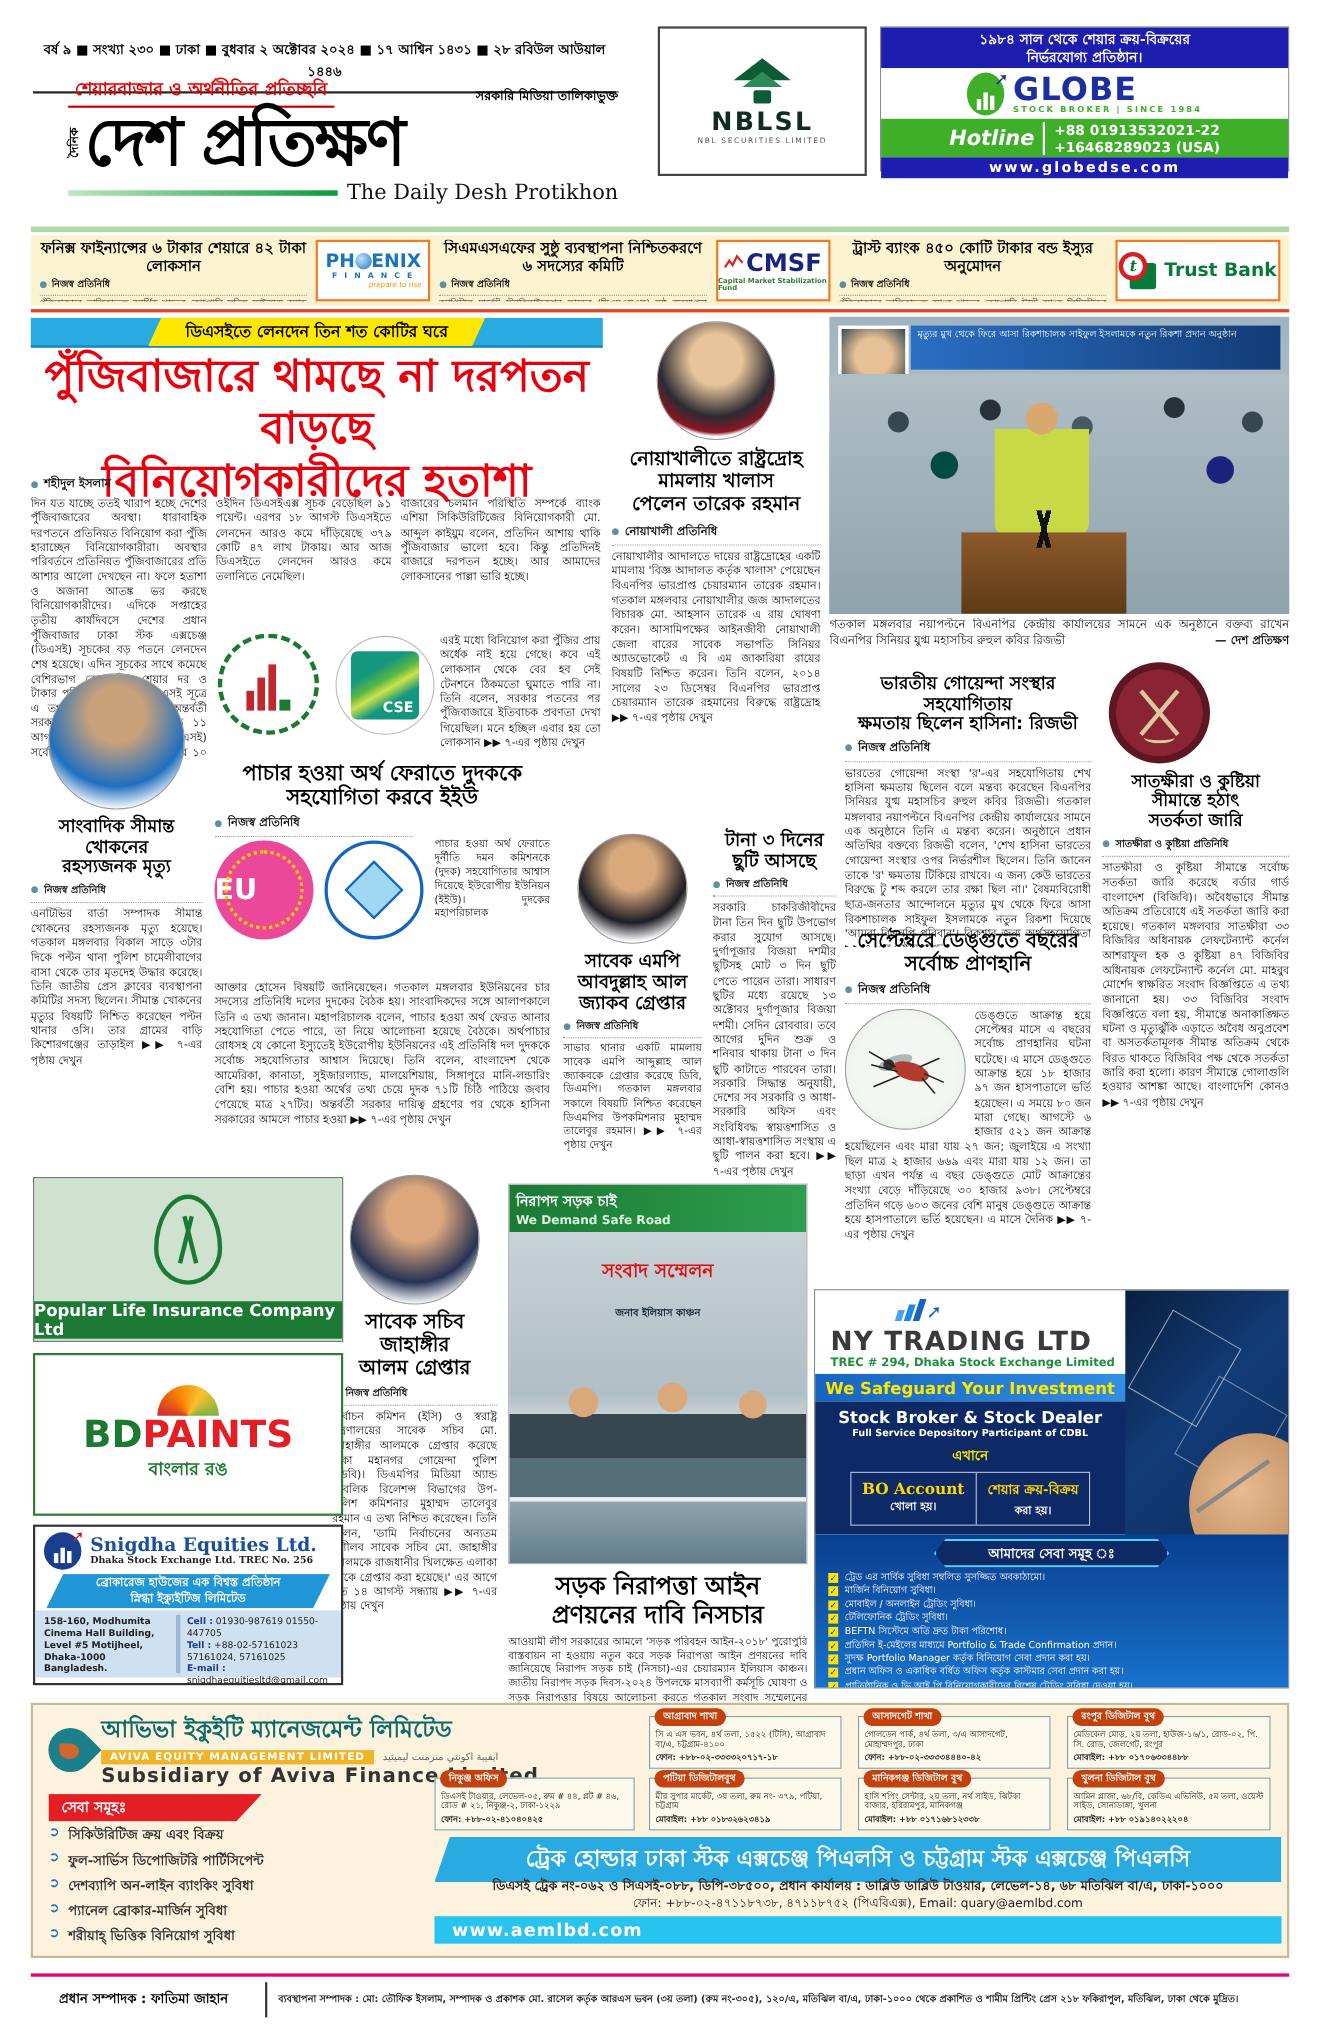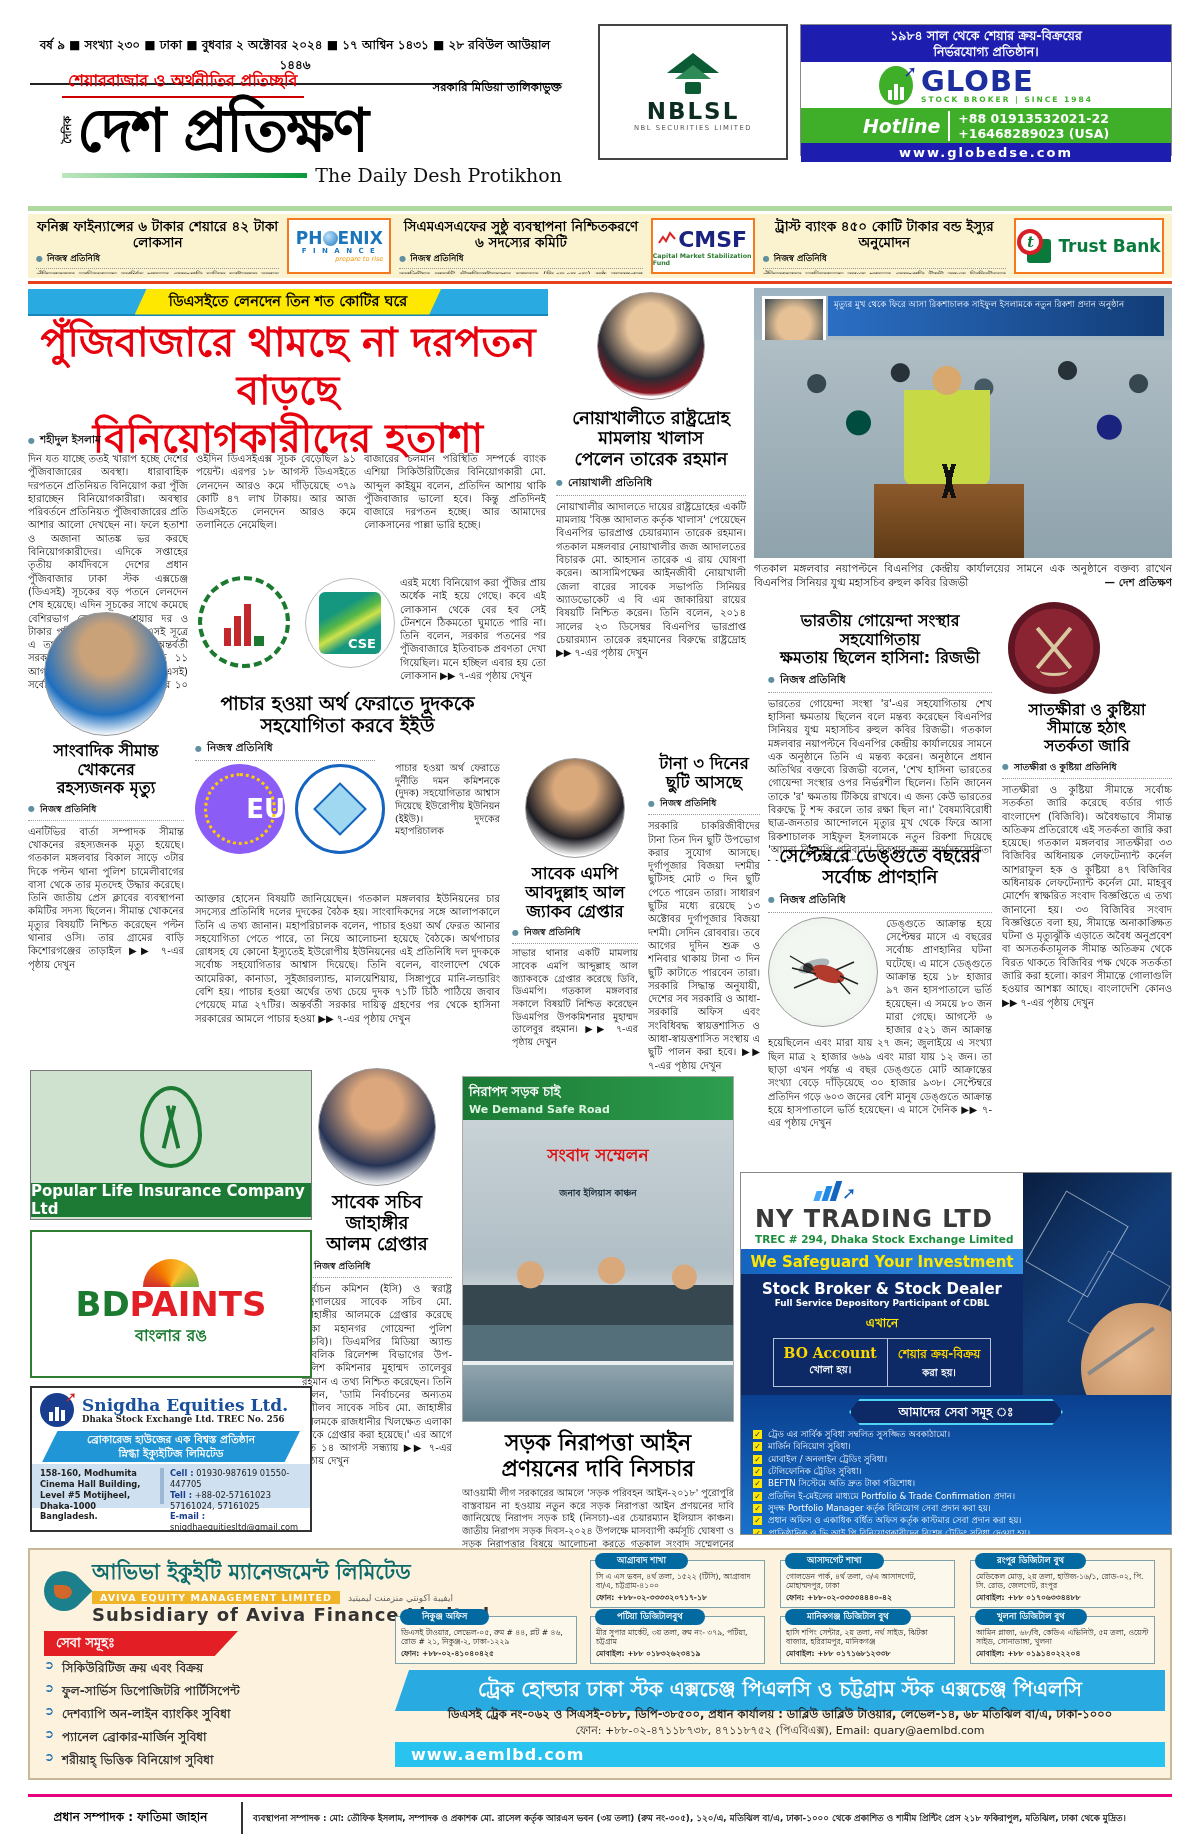--- a/index.html
+++ b/index.html
@@ -6,21 +6,21 @@
   #page{position:relative;width:1200px;height:1843px;background:#fff;font-family:"DejaVu Sans",sans-serif;overflow:hidden;margin:0 auto}
   .abs{position:absolute}
   .hl{font-weight:700;text-align:center;color:#000;line-height:1.16}
   .red{color:#e8000d}
   .bod{font-size:10px;line-height:1.33;text-align:justify;color:#101010;overflow:hidden}
   .byline{display:flex;align-items:center;gap:5px;font-weight:700;color:#111;border-bottom:1px dotted #999;padding-bottom:3px;font-size:10.5px}
   .bdot{color:#5f8fa0;font-size:8px;line-height:1}
   .cph{border-radius:50%;border:1px solid #9a9a9a}
   .adbox{border:1px solid #8a8a8a;box-sizing:border-box}
   .obx{position:absolute;border:1px solid #7fa3a8;background:#fdf8ec;box-sizing:border-box;padding:11px 4px 2px 5px}
-  .opill{position:absolute;top:-8px;left:4px;background:#0369a1;color:#fff;font-size:8.5px;font-weight:700;padding:1px 22px;border-radius:8px;white-space:nowrap}
+  .opill{position:absolute;top:-8px;left:4px;background:#c2410c;color:#fff;font-size:8.5px;font-weight:700;padding:1px 8px;border-radius:8px;white-space:nowrap}
   .oln{font-size:7.6px;line-height:1.25;color:#222}
   .oph{font-size:7.6px;font-weight:700;color:#222}
   .svc{display:flex;gap:6px;align-items:flex-start;margin:2px 0}
   .chk{width:9px;height:9px;background:#ffe600;color:#0d2a66;font-size:8px;line-height:9px;text-align:center;font-weight:700;flex:0 0 9px;margin-top:1px}
   .svctx{font-size:8.6px;color:#fff;line-height:1.2}
   .blt{display:flex;gap:8px;align-items:flex-start;margin:3px 0}
   .bltdot{color:#1a6fb5;font-weight:700;font-size:12px;line-height:1}
   .blttx{font-size:12px;font-weight:700;color:#333}
   .strip-art{flex:1.2;overflow:hidden}
   .strip-h{font-size:13.5px;font-weight:700;text-align:center;line-height:1.2;color:#000}
@@ -271,21 +271,21 @@
 
   <div class="abs" style="left:195px;top:692px;width:305px">
     <div class="hl" style="font-size:19px">
       <div>পাচার হওয়া অর্থ ফেরাতে দুদককে</div>
       <div>সহযোগিতা করবে ইইউ</div>
     </div>
     <div class="byline" style="margin-top:4px;width:180px">
         <span class="bdot">●</span>
         <span>নিজস্ব প্রতিনিধি</span>
       </div>
-    <div style="position:absolute;left:0;top:72px;width:90px;height:90px;border-radius:50%;background:#8b5cf6;outline:3px dotted #ffcc00;outline-offset:-12px;display:flex;align-items:center;justify-content:flex-end">
+    <div style="position:absolute;left:0;top:72px;width:90px;height:90px;border-radius:50%;background:#ec4899;outline:3px dotted #ffcc00;outline-offset:-12px;display:flex;align-items:center;justify-content:flex-start">
       <b style="color:#fff;font-size:26px">EU</b>
     </div>
     <div style="position:absolute;left:100px;top:72px;width:90px;height:90px;border-radius:50%;background:#fff;border:3px solid #1565c0;box-sizing:border-box;display:flex;align-items:center;justify-content:center">
       <i style="width:34px;height:34px;background:#9fd8f0;border:2px solid #1565c0;transform:rotate(45deg)"></i>
     </div>
     <div class="bod" style="position:absolute;left:200px;top:70px;width:105px;height:122px;font-size:9.5px">পাচার হওয়া অর্থ ফেরাতে দুর্নীতি দমন কমিশনকে (দুদক) সহযোগিতার আশ্বাস দিয়েছে ইউরোপীয় ইউনিয়ন (ইইউ)। দুদকের মহাপরিচালক</div>
     <div class="bod" style="position:absolute;left:0;top:200px;width:305px;height:168px">আক্তার হোসেন বিষয়টি জানিয়েছেন। গতকাল মঙ্গলবার ইউনিয়নের চার সদস্যের প্রতিনিধি দলের দুদকের বৈঠক হয়। সাংবাদিকদের সঙ্গে আলাপকালে তিনি এ তথ্য জানান। মহাপরিচালক বলেন, পাচার হওয়া অর্থ ফেরত আনার সহযোগিতা পেতে পারে, তা নিয়ে আলোচনা হয়েছে বৈঠকে। অর্থপাচার রোধসহ যে কোনো ইস্যুতেই ইউরোপীয় ইউনিয়নের এই প্রতিনিধি দল দুদককে সর্বোচ্চ সহযোগিতার আশ্বাস দিয়েছে। তিনি বলেন, বাংলাদেশ থেকে আমেরিকা, কানাডা, সুইজারল্যান্ড, মালয়েশিয়ায়, সিঙ্গাপুরে মানি-লন্ডারিং বেশি হয়। পাচার হওয়া অর্থের তথ্য চেয়ে দুদক ৭১টি চিঠি পাঠিয়ে জবাব পেয়েছে মাত্র ২৭টির। অন্তর্বর্তী সরকার দায়িত্ব গ্রহণের পর থেকে হাসিনা সরকারের আমলে পাচার হওয়া  ▶▶ ৭-এর পৃষ্ঠায় দেখুন</div>
   </div>
 
   <div class="abs" style="left:28px;top:612px;width:156px">
@@ -387,21 +387,21 @@
       </span>
       <span>
         <div style="font-family:'DejaVu Serif',serif;font-weight:700;color:#1a4f9c;font-size:17px;line-height:1.1">Snigdha Equities Ltd.</div>
         <div style="font-family:'DejaVu Serif',serif;font-size:8.6px;color:#222;font-weight:700">Dhaka Stock Exchange Ltd. TREC No. 256</div>
       </span>
     </div>
     <div style="margin:2px 10px;background:#2196d6;color:#fff;font-weight:700;font-size:10.5px;text-align:center;line-height:1.3;padding:2px 4px;clip-path:polygon(6% 0,100% 0,94% 100%,0 100%)">
       <div>ব্রোকারেজ হাউজের এক বিশ্বস্ত প্রতিষ্ঠান</div>
       <div>স্নিগ্ধা ইক্যুইটিজ লিমিটেড</div>
     </div>
-    <div style="background:#cfe0f0;display:flex;gap:6px;padding:4px 8px;height:44px;box-sizing:border-box">
+    <div style="background:#cfe0f0;display:flex;gap:6px;padding:4px 8px;height:61px;box-sizing:border-box">
       <div style="flex:1;font-size:8.3px;font-weight:700;color:#222;line-height:1.3;border-right:4px solid #9db8d6;padding-right:5px">158-160, Modhumita Cinema Hall Building, Level #5 Motijheel, Dhaka-1000 Bangladesh.</div>
       <div style="flex:1.15;font-size:8.3px;line-height:1.3;color:#222">
         <div><b style="color:#1a3e8f">Cell :</b> <span>01930-987619  01550-447705</span></div>
         <div><b style="color:#1a3e8f">Tell :</b> <span>+88-02-57161023  57161024, 57161025</span></div>
         <div><b style="color:#1a3e8f">E-mail :</b> <span>snigdhaequitiesltd@gmail.com</span></div>
       </div>
     </div>
   </div>
 
   <div class="abs adbox" style="left:740px;top:1172px;width:432px;height:363px;background:#fff;overflow:hidden">

